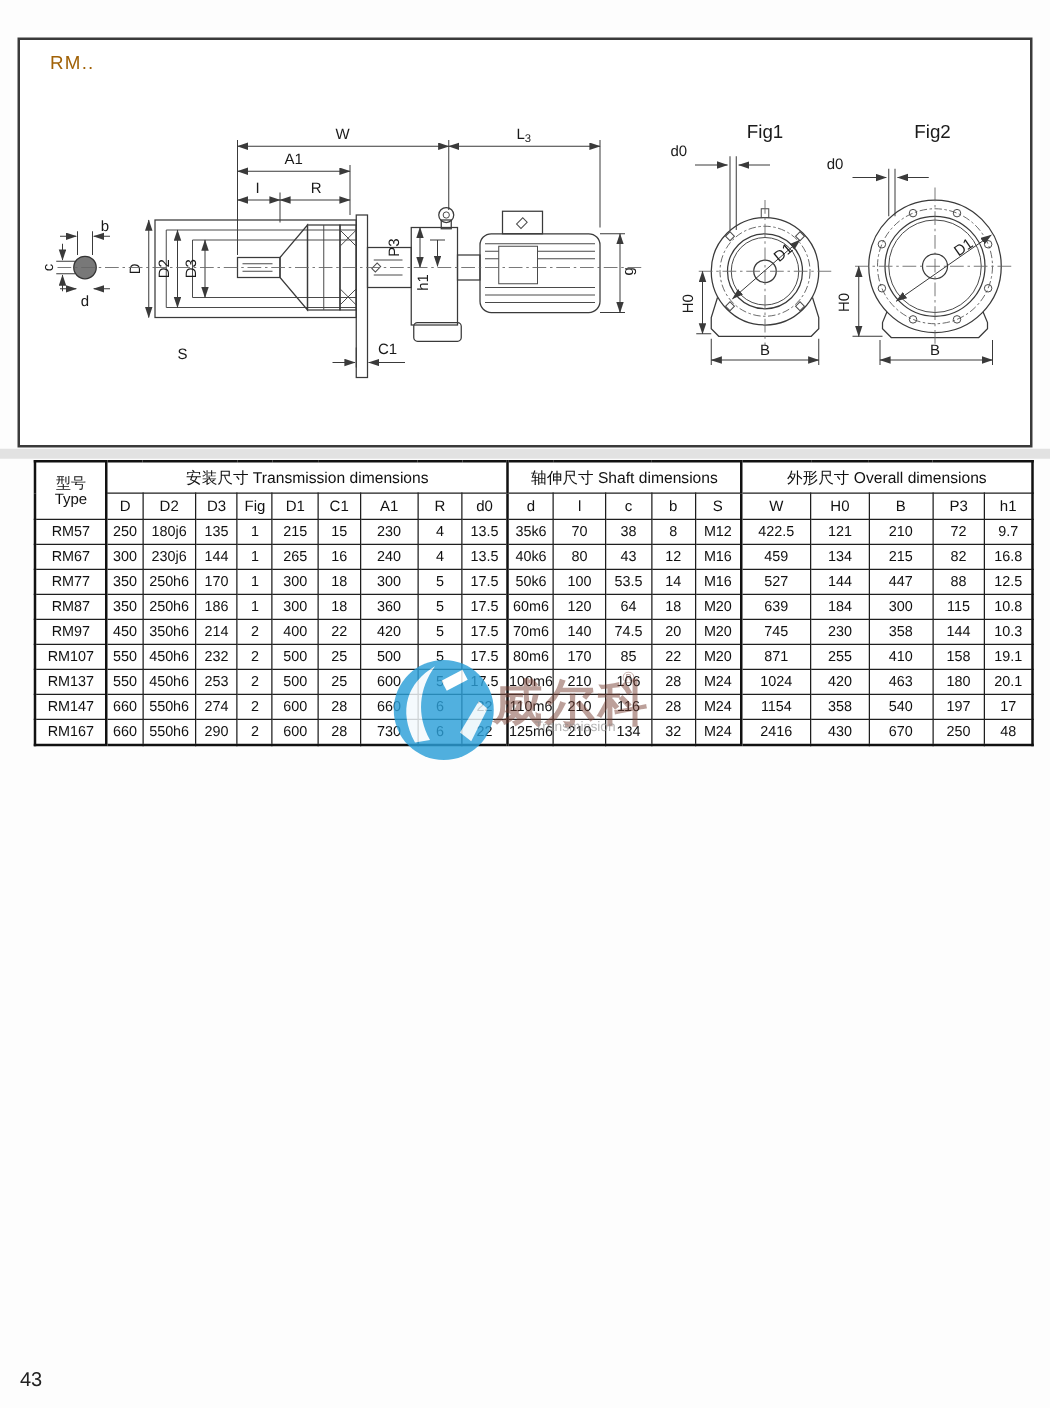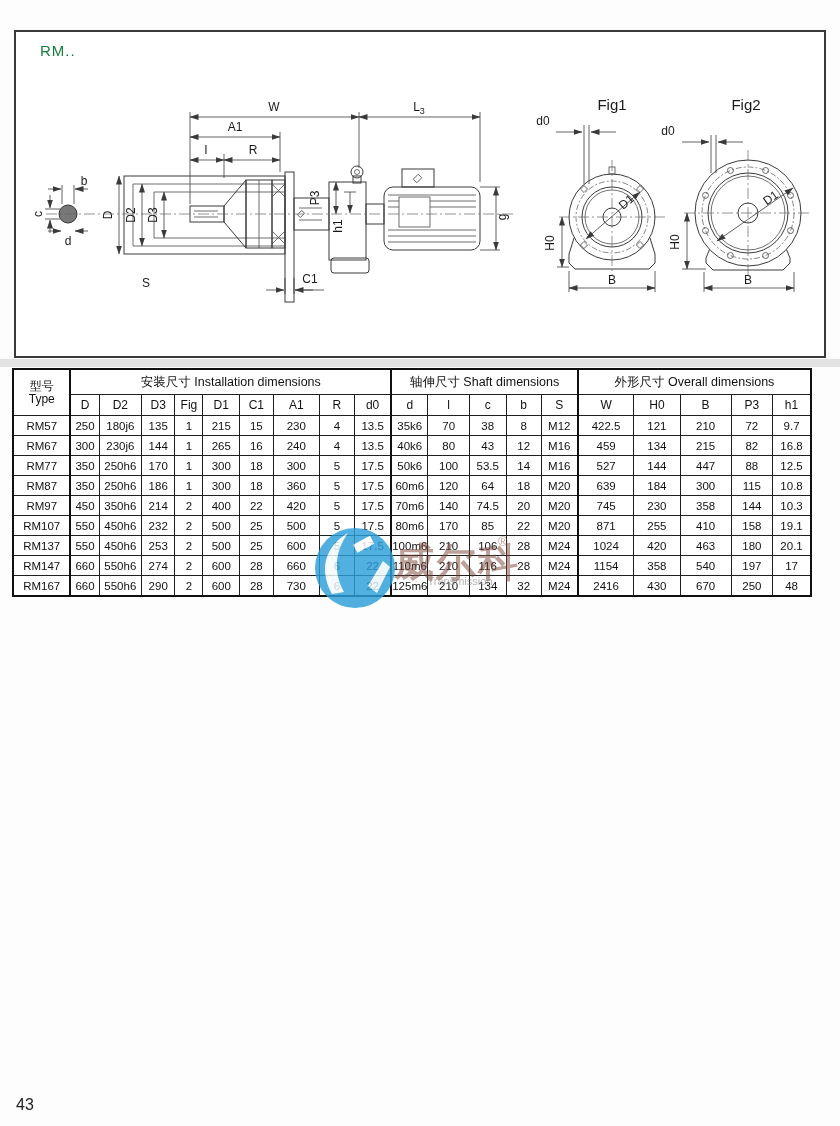--- a/index.html
+++ b/index.html
@@ -4,32 +4,32 @@
 <style>
   html,body{margin:0;padding:0;}
   body{
     width:840px;height:1126px;position:relative;background:#fdfdfd;
     font-family:"Liberation Sans",sans-serif;color:#111;overflow:hidden;
   }
   .drawing-panel{
     position:absolute;left:14px;top:30px;width:812px;height:328px;
     border:2px solid #3a3a3a;background:#fff;box-sizing:border-box;
   }
-  .rm-label{position:absolute;left:24px;top:10px;font-size:15px;letter-spacing:1px;color:#15803d;}
+  .rm-label{position:absolute;left:24px;top:10px;font-size:15px;letter-spacing:1px;color:#a16207;}
   svg.draw{position:absolute;left:0;top:0;}
   .gray-strip{position:absolute;left:0;top:359px;width:840px;height:8px;background:#e2e2e2;}
   .ln{stroke:#3a3a3a;stroke-width:1;fill:none;}
   .thin{stroke:#4a4a4a;stroke-width:0.8;fill:none;}
   .dim{stroke:#3a3a3a;stroke-width:0.8;fill:none;}
   .cl{stroke:#666;stroke-width:0.7;fill:none;stroke-dasharray:11 3 2 3;}
   .dash{stroke:#555;stroke-width:0.7;fill:none;stroke-dasharray:6 2 2 2;}
   .lbl{font:12px "Liberation Sans",sans-serif;fill:#1a1a1a;text-anchor:middle;}
   .figlbl{font:15px "Liberation Sans",sans-serif;fill:#1a1a1a;text-anchor:middle;}
   table.dims{
-    position:absolute;left:12px;top:368px;width:800px;
+    position:absolute;left:27px;top:368px;width:800px;
     border-collapse:collapse;table-layout:fixed;background:#fff;
     border:2px solid #111;
   }
   table.dims th,table.dims td{
     border:1px solid #1f1f1f;text-align:center;vertical-align:middle;
     padding:0;font-weight:normal;color:#111;overflow:hidden;white-space:nowrap;
   }
   table.dims td{height:19px;font-size:11.5px;}
   table.dims th{font-size:12px;}
   table.dims .group-th{height:24px;font-size:12.5px;}
@@ -253,21 +253,21 @@
       <col style="width: 6.4%;">
       <col style="width: 5.2%;">
       <col style="width: 4.8%;">
     </colgroup>
     <thead>
       <tr>
         <th rowspan="2" class="type-th thick-r">
           <div>型号</div>
           <div>Type</div>
         </th>
-        <th colspan="9" class="group-th thick-r">安装尺寸  Installation dimensions</th>
+        <th colspan="9" class="group-th thick-r">安装尺寸  Transmission dimensions</th>
         <th colspan="5" class="group-th thick-r">轴伸尺寸  Shaft dimensions</th>
         <th colspan="5" class="group-th">外形尺寸  Overall dimensions</th>
       </tr>
       <tr>
         <th class="sub-th">D</th>
         <th class="sub-th">D2</th>
         <th class="sub-th">D3</th>
         <th class="sub-th">Fig</th>
         <th class="sub-th">D1</th>
         <th class="sub-th">C1</th>

